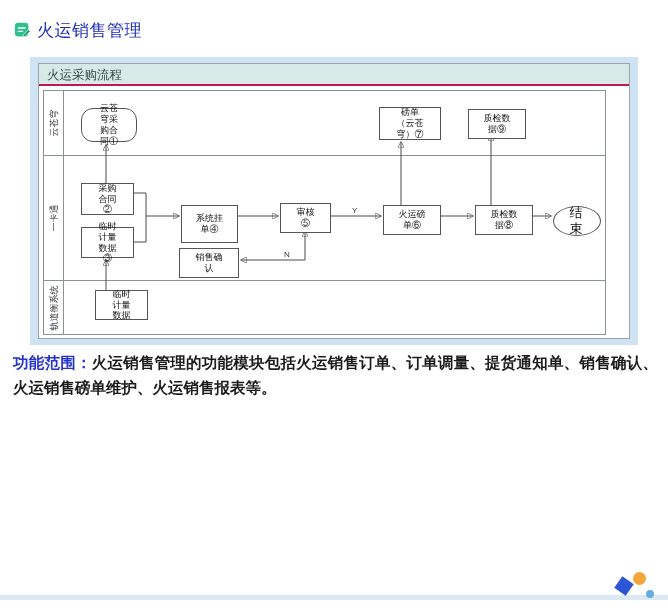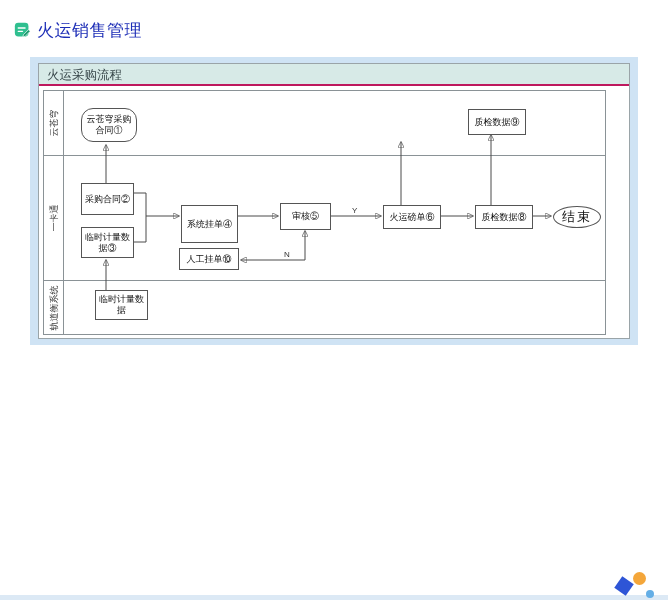--- a/index.html
+++ b/index.html
@@ -17,21 +17,21 @@
   .diagram { position:absolute; left:8px; top:6px; width:592px; height:276px; background:#ffffff; border:1px solid #9aa4a8; }
   .dgm-title { position:absolute; left:0; top:0; width:100%; height:22px; background:#d7eae7; border-bottom:2px solid #be185d;
                font-family:"DejaVu Serif", serif; font-size:12.5px; color:#38474a; line-height:21px; padding-left:8px; }
   .lane-table { position:absolute; left:4px; top:26px; width:563px; height:245px; border:1px solid #8a9296; }
   .lane { position:absolute; left:0; width:100%; border-bottom:1px solid #8a9296; }
   .lane:last-child { border-bottom:none; }
   .lane-head { position:absolute; left:0; top:0; width:20px; height:100%; border-right:1px solid #8a9296; }
   .lane-label { position:absolute; left:50%; top:50%; transform:translate(-50%,-50%) rotate(-90deg);
                 white-space:nowrap; font-family:"DejaVu Serif", serif; font-size:9px; color:#333; }
   .node { position:absolute; border:1px solid #555; background:#fff; display:flex; align-items:center; justify-content:center;
-          text-align:center; font-size:9px; line-height:1.2; color:#111; padding:3px; }
+          text-align:center; font-size:9px; line-height:1.2; color:#111; padding:14px; }
   .node.round { border-radius:12px; }
   .node.ellipse { border-radius:50%; font-size:13px; letter-spacing:2px; }
   .edges { position:absolute; left:0; top:0; width:592px; height:276px; pointer-events:none; }
   .edges path, .edges line { stroke:#4a4a4a; stroke-width:1; fill:none; }
   .edges text { font-size:8px; fill:#333; font-family:"Liberation Sans", sans-serif; }
   
   .sections { position:absolute; left:13px; top:350px; width:645px; font-size:15.5px; line-height:25px;
               color:#1b1b1b; font-weight:600; text-align:justify; }
   .sec-label { color:#2433cc; font-weight:bold; }
   
@@ -97,29 +97,31 @@
         <path d="M266,167 L266,196 L202,196" marker-start="url(#ah)" marker-end="url(#ah)"></path>
         <text x="245" y="193">N</text>
       </svg>
 
       <div class="node round" style="left:42px; top:44px; width:56px; height:34px;">云苍穹采购合同①</div>
       <div class="node" style="left:42px; top:119px; width:53px; height:32px;">采购合同②</div>
       <div class="node" style="left:42px; top:163px; width:53px; height:31px;">临时计量数据③</div>
       <div class="node" style="left:142px; top:141px; width:57px; height:38px;">系统挂单④</div>
       <div class="node" style="left:241px; top:139px; width:51px; height:27px;">审核⑤</div>
       <div class="node" style="left:344px; top:141px; width:58px; height:24px;">火运磅单⑥</div>
+      <div class="node" style="left:340px; top:43px; width:62px; height:33px;">磅单（云苍穹）⑦</div>
       <div class="node" style="left:436px; top:141px; width:58px; height:24px;">质检数据⑧</div>
       <div class="node" style="left:429px; top:45px; width:58px; height:26px;">质检数据⑨</div>
-      <div class="node" style="left:140px; top:184px; width:60px; height:22px;">人工挂单⑩</div>
+      <div class="node" style="left:140px; top:184px; width:60px; height:22px;">销售确认</div>
       <div class="node" style="left:56px; top:226px; width:53px; height:30px;">临时计量数据</div>
       <div class="node ellipse" style="left:514px; top:142px; width:48px; height:22px;">结束</div>
     </div>
   </div>
 
   <div class="sections">
+    <p><span class="sec-label">功能范围：</span><span>火运销售管理的功能模块包括火运销售订单、订单调量、提货通知单、销售确认、火运销售磅单维护、火运销售报表等。</span></p>
   </div>
 
   <div class="footer-bar"></div>
   <div class="logo-diamond"></div>
   <div class="logo-dot-orange"></div>
   <div class="logo-dot-blue"></div>
 
 </div>
 
 </body></html>

